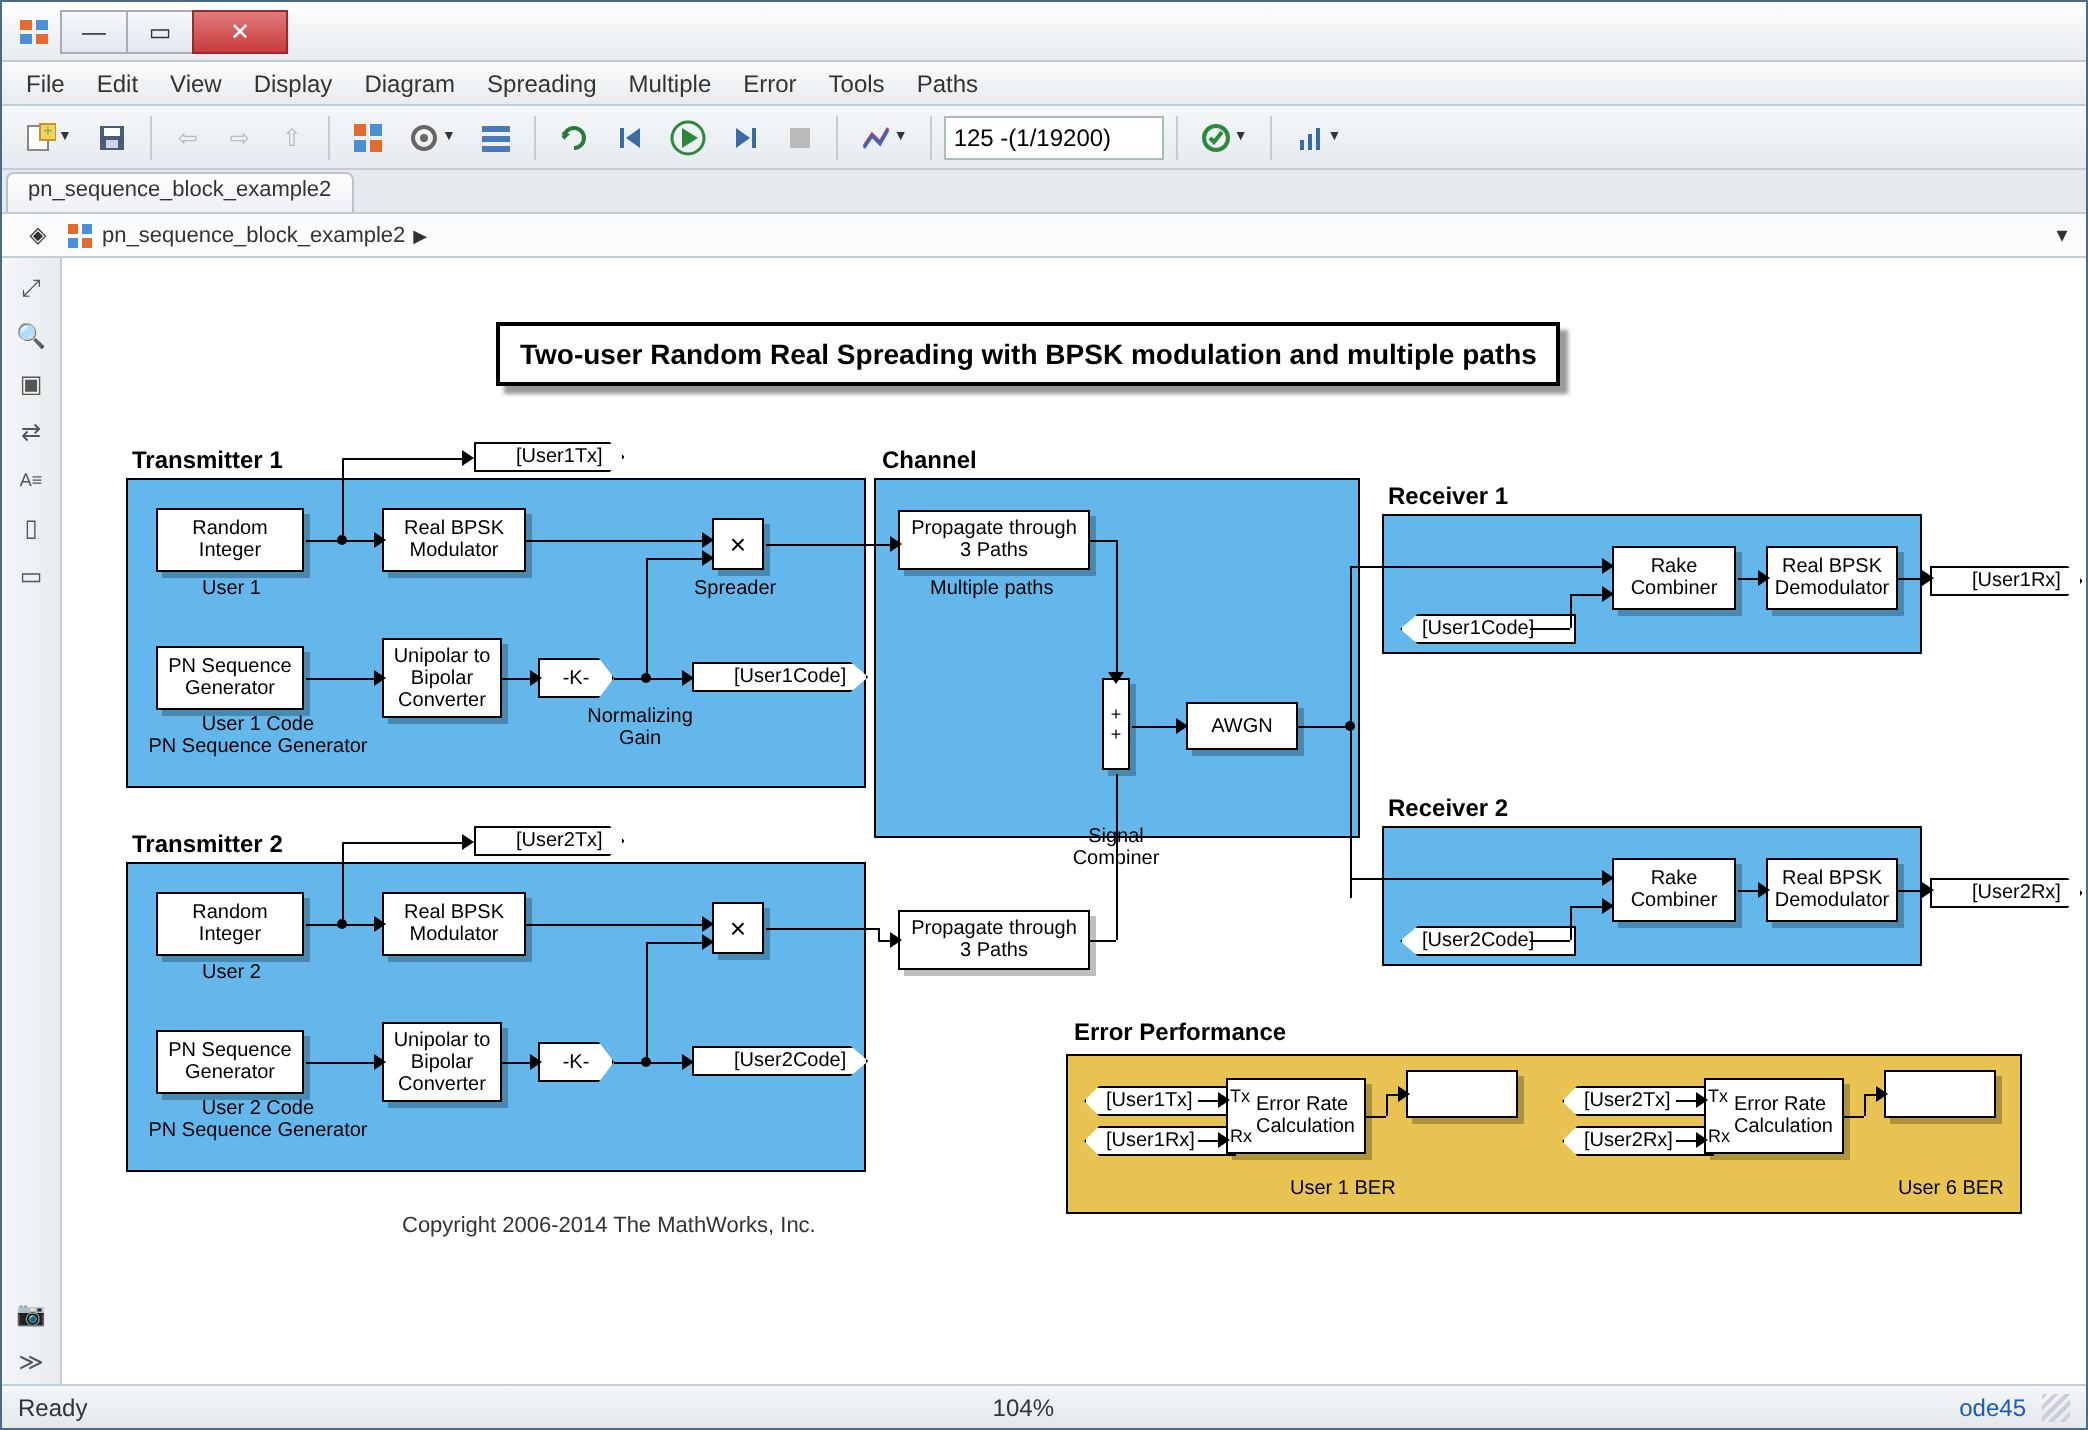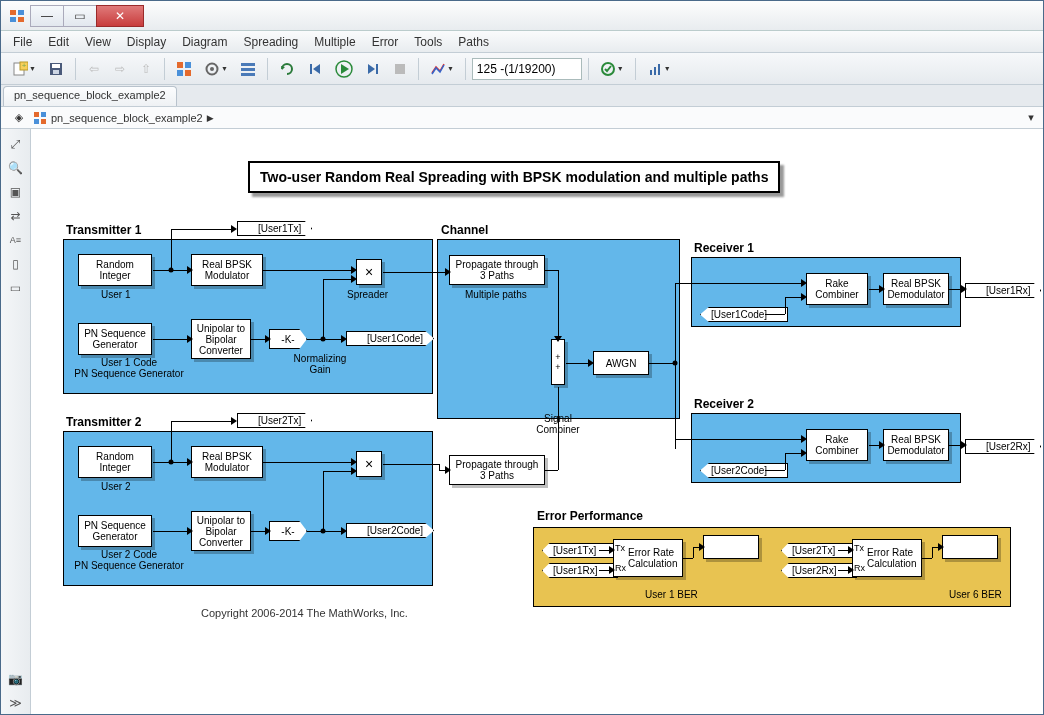--- a/index.html
+++ b/index.html
@@ -428,14 +428,20 @@
         <div class="arr r" style="left:817px; top:437px;"></div>
       <div class="line arH" style="left:891px; top:429px; width:10px;"></div>
         <div class="line arV" style="left:901px; top:418px; height:11px;"></div>
         <div class="line arH" style="left:901px; top:418px; width:6px;"></div>
         <div class="arr r" style="left:907px; top:414px;"></div>
 
       <div class="copyright" style="left:170px; top:478px;">Copyright 2006-2014 The MathWorks, Inc.</div>
     </div>
   </div>
 
+  <div class="status">
+    <span>Ready</span>
+    <span class="c">104%</span>
+    <span class="r">ode45</span>
+    <div class="gripper"></div>
+  </div>
 
 </div>
 
 </body></html>

